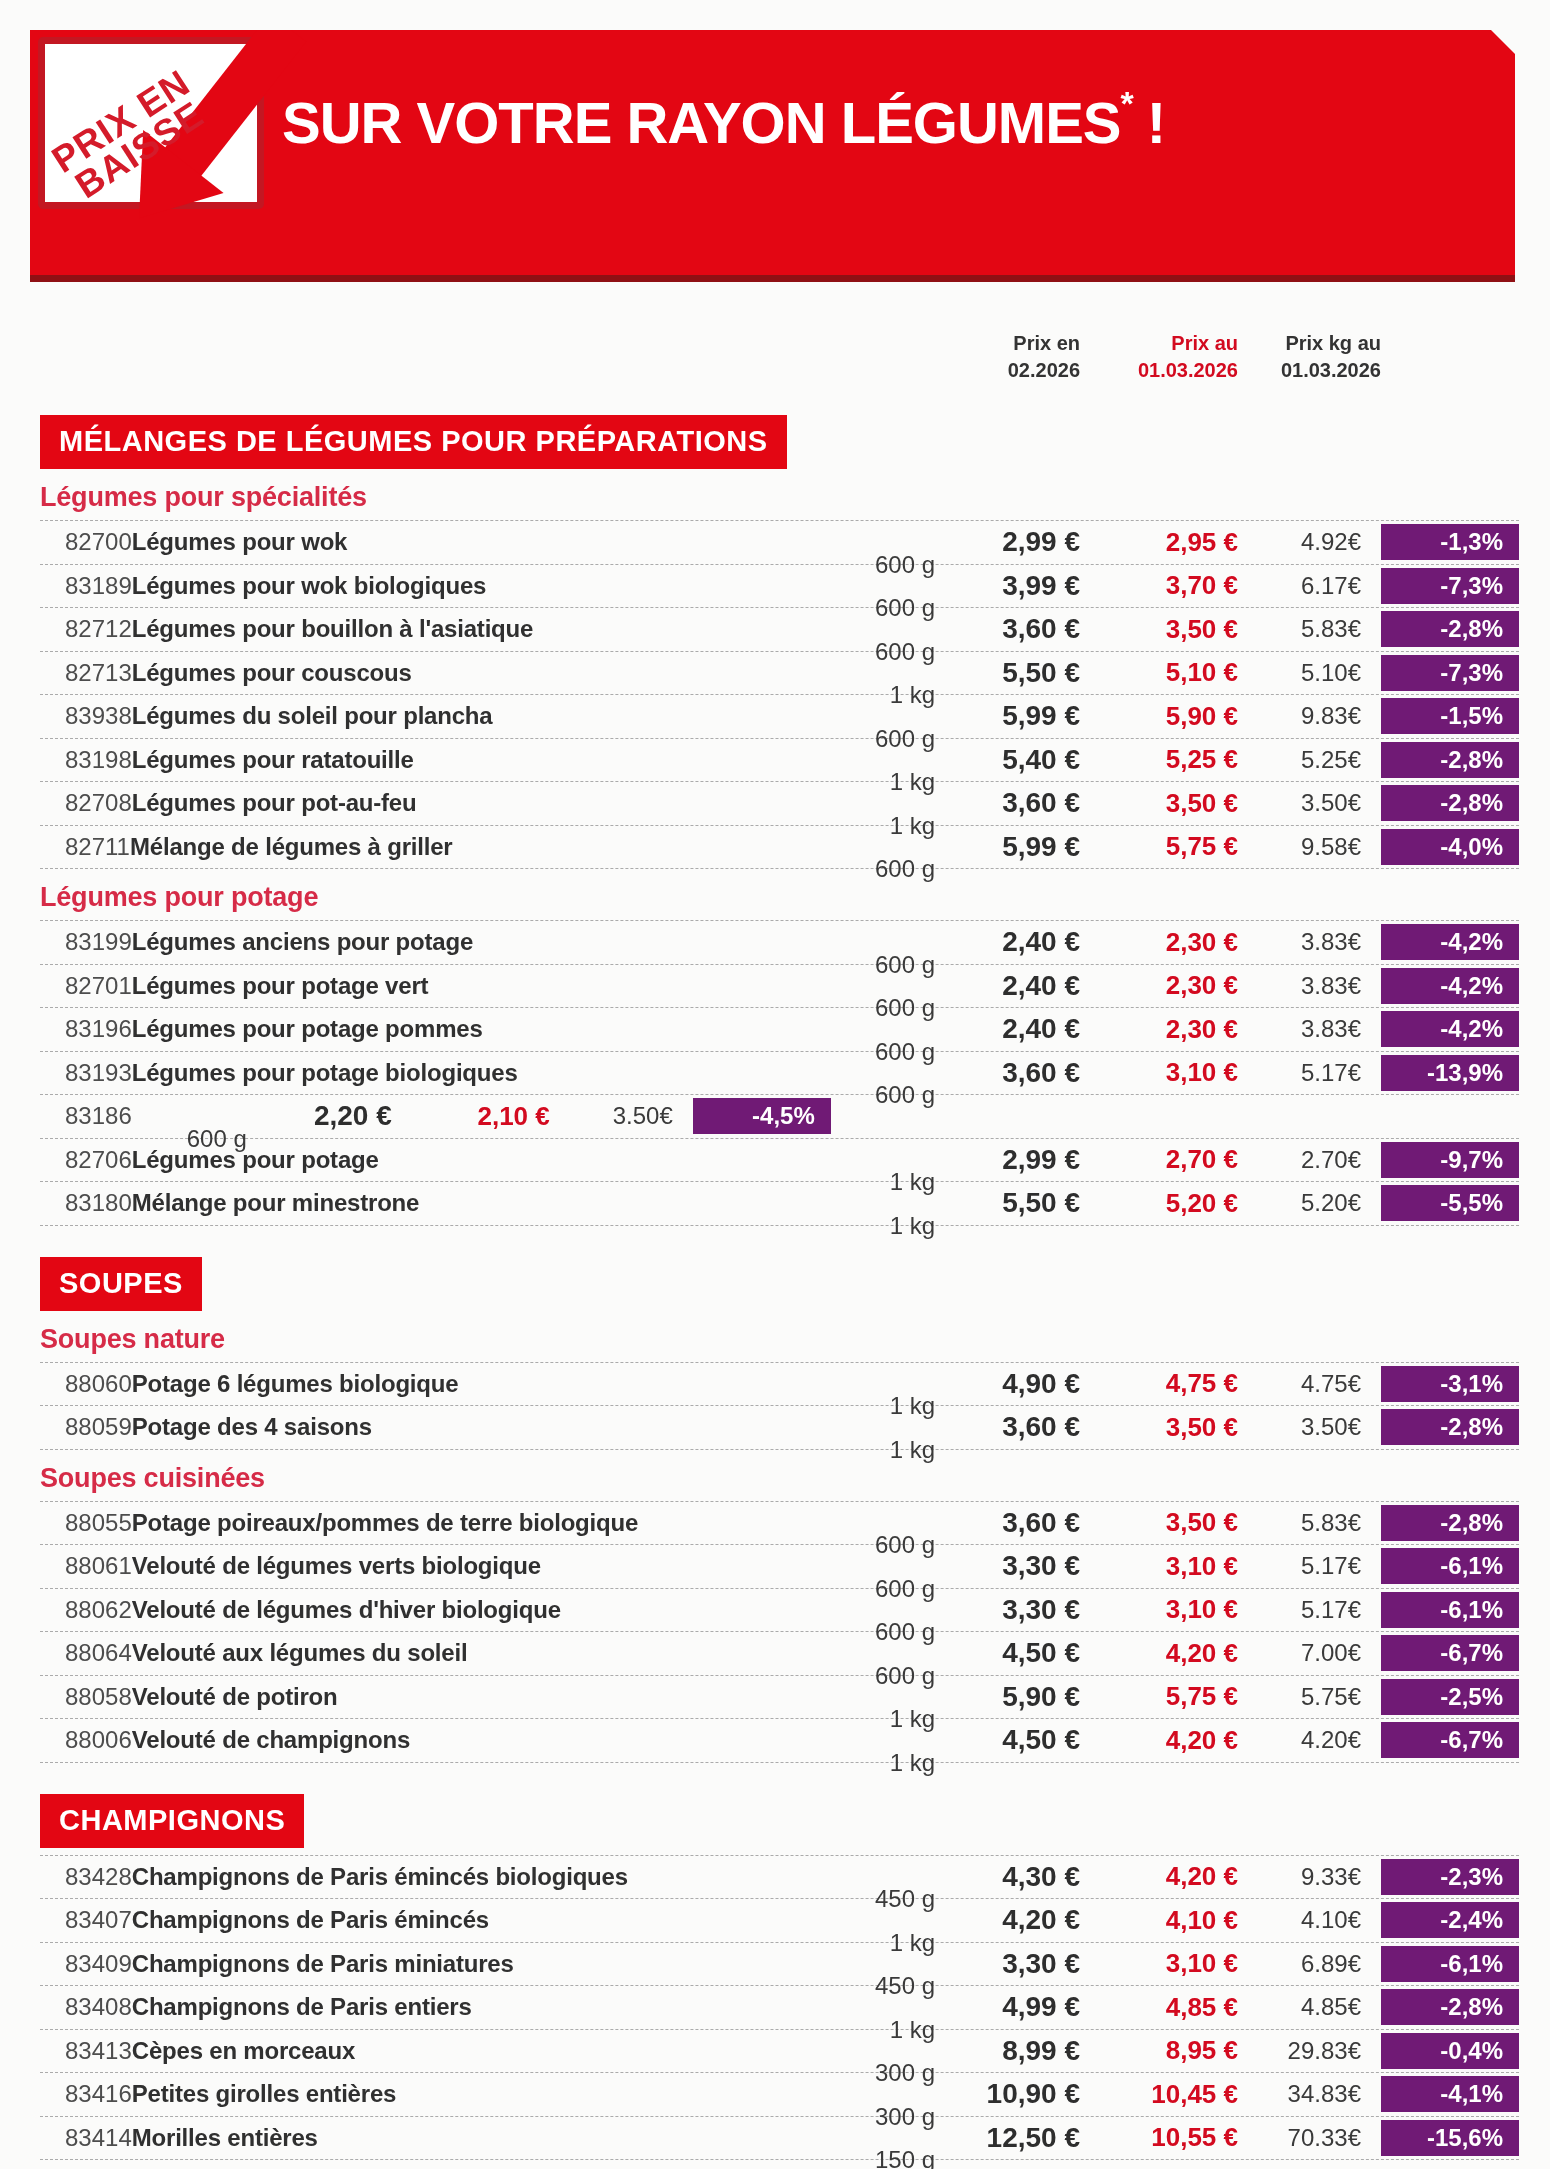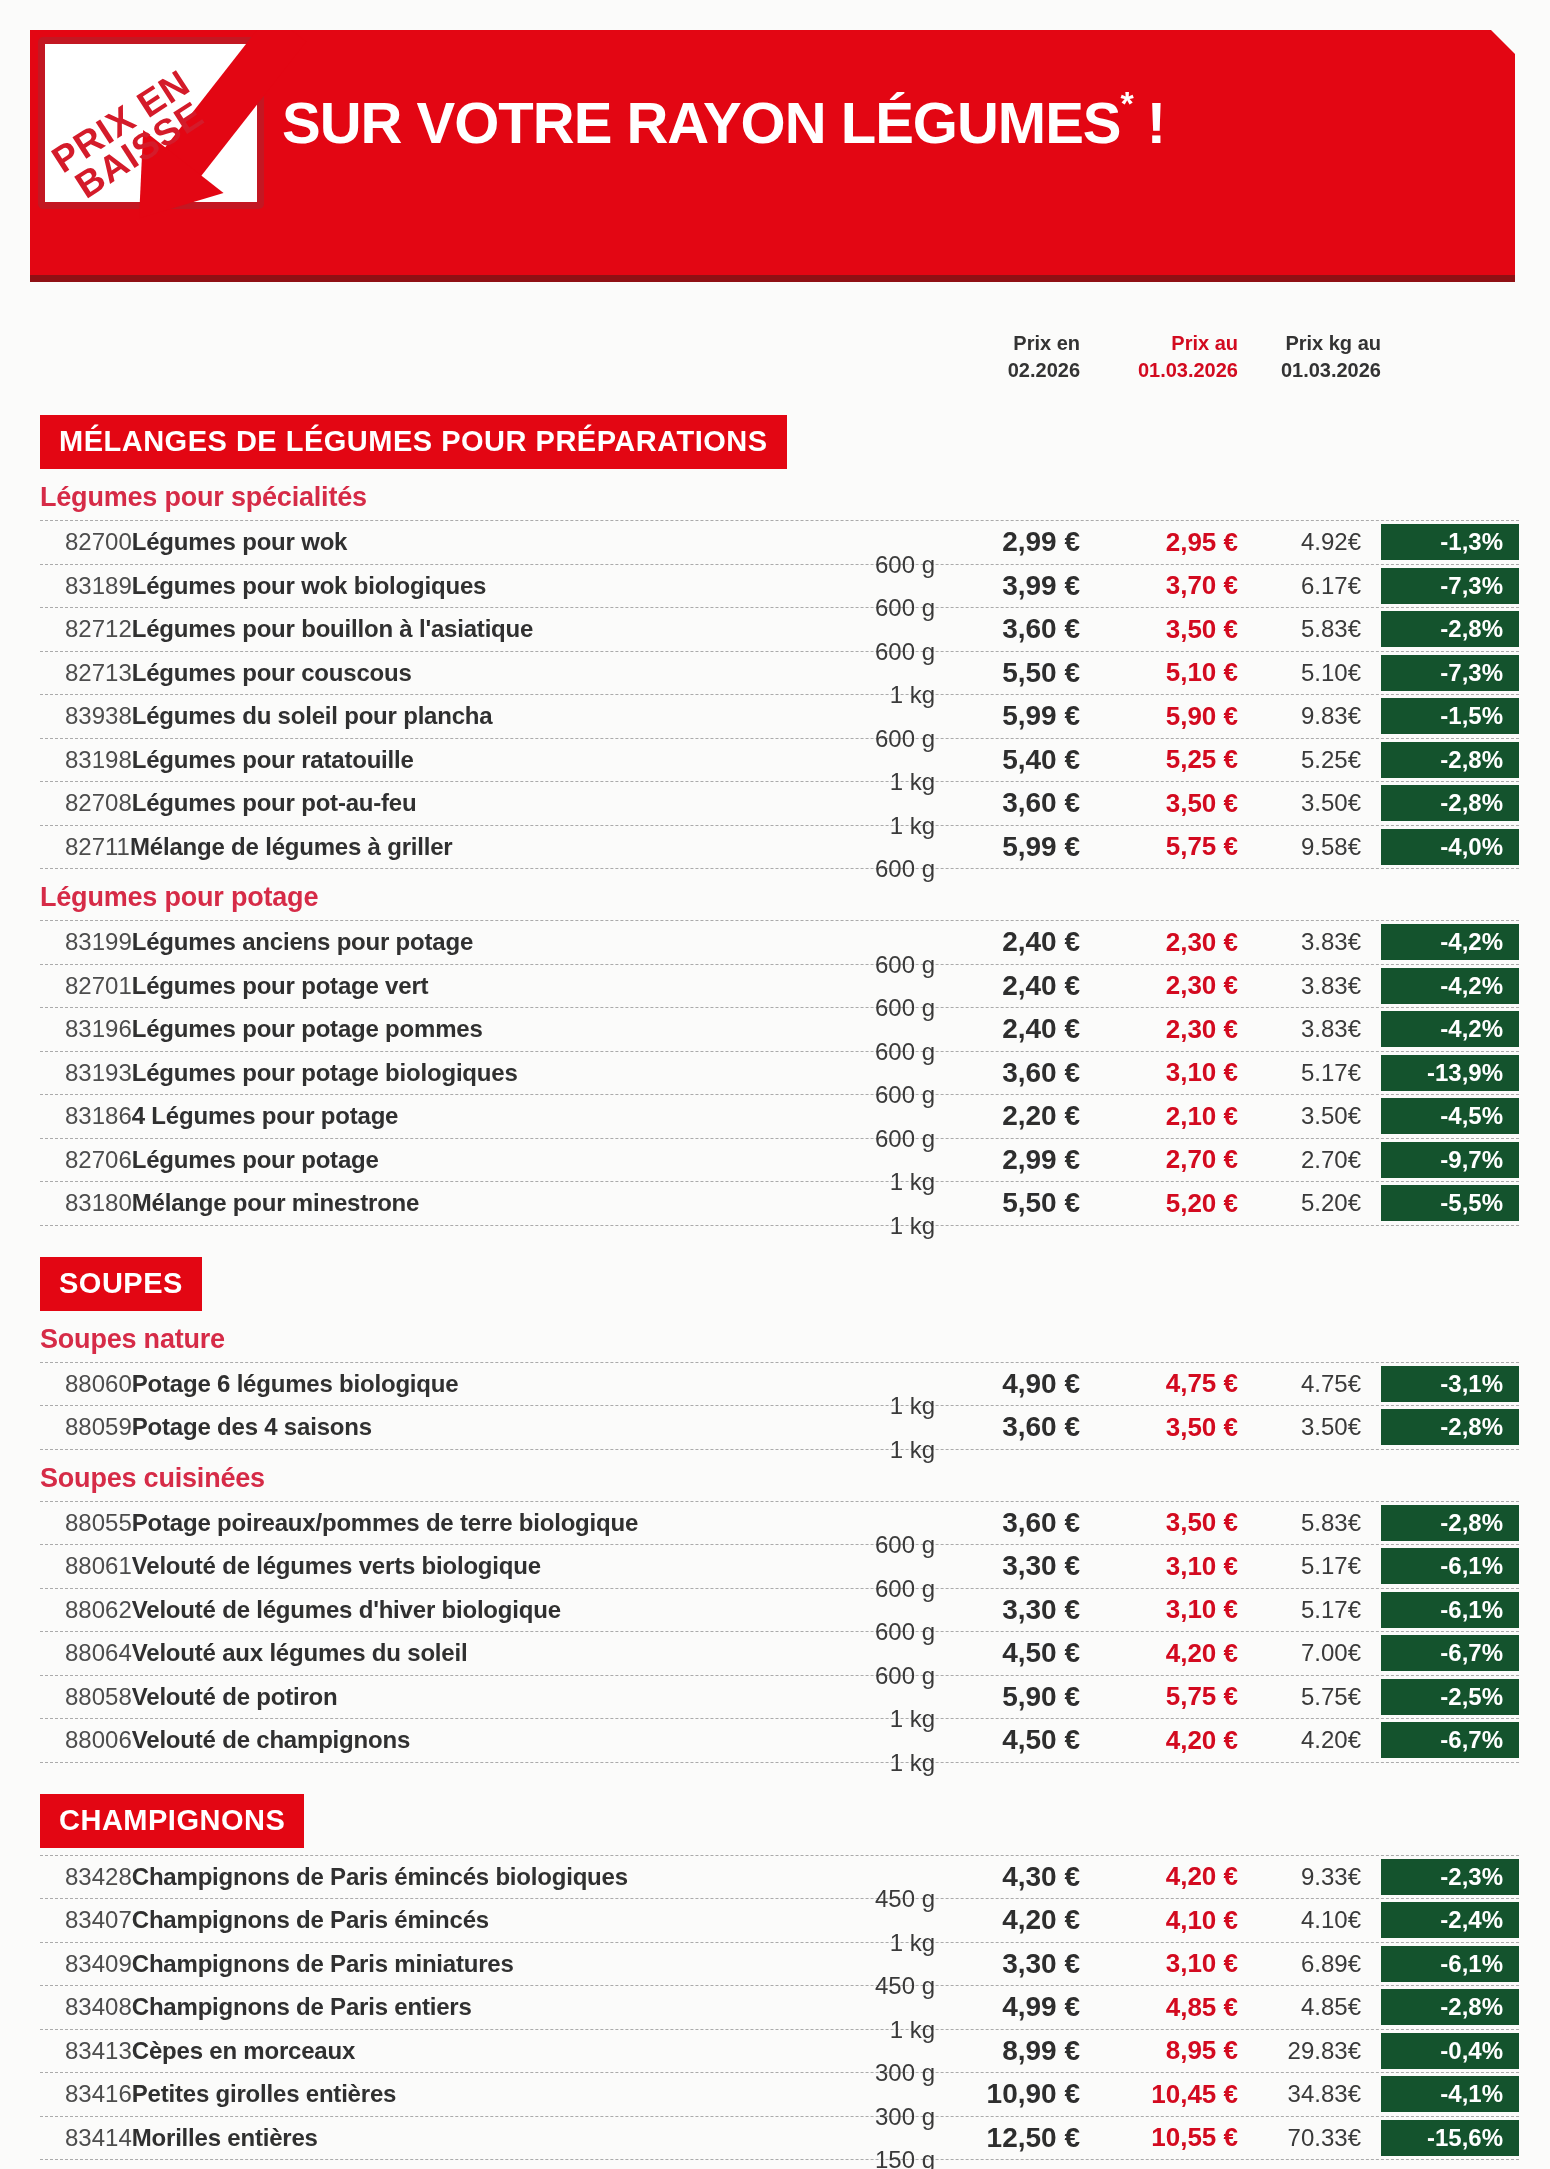--- a/index.html
+++ b/index.html
@@ -64,21 +64,21 @@
     font-size:29px;font-weight:bold;letter-spacing:.5px;
     padding:10px 19px 11px 19px;margin:31px 0 0 0;
   }
   .group-label{
     font-size:27px;font-weight:bold;color:#d62b47;
     margin:13px 0 4px 0;letter-spacing:-0.2px;
   }
   .rows{border-top:1px dashed #ababab;margin-top:7px;}
   .row{height:42.5px;border-bottom:1px dashed #ababab;}
   .badge{
-    height:36px;background:#14532d;color:#fff;
+    height:36px;background:#701a75;color:#fff;
     font-size:24px;font-weight:bold;
     display:flex;align-items:center;justify-content:flex-end;
     padding-right:16px;box-sizing:border-box;
   }
 </style>
 </head>
 <body>
 
 <div class="page">
 
@@ -262,21 +262,20 @@
     <div class="c-old">3,60 €</div>
     <div class="c-new">3,10 €</div>
     <div class="c-kg">5.17€</div>
     <div class="c-gap"></div>
     <div class="c-badge">
                 <div class="badge">-13,9%</div>
               </div>
   </div>
             <div class="flexrow row">
     <div class="c-code">83186</div>
-    <div class="c-name">4 Légumes pour potage</div>
     <div class="c-wt">600 g</div>
     <div class="c-old">2,20 €</div>
     <div class="c-new">2,10 €</div>
     <div class="c-kg">3.50€</div>
     <div class="c-gap"></div>
     <div class="c-badge">
                 <div class="badge">-4,5%</div>
               </div>
   </div>
             <div class="flexrow row">

